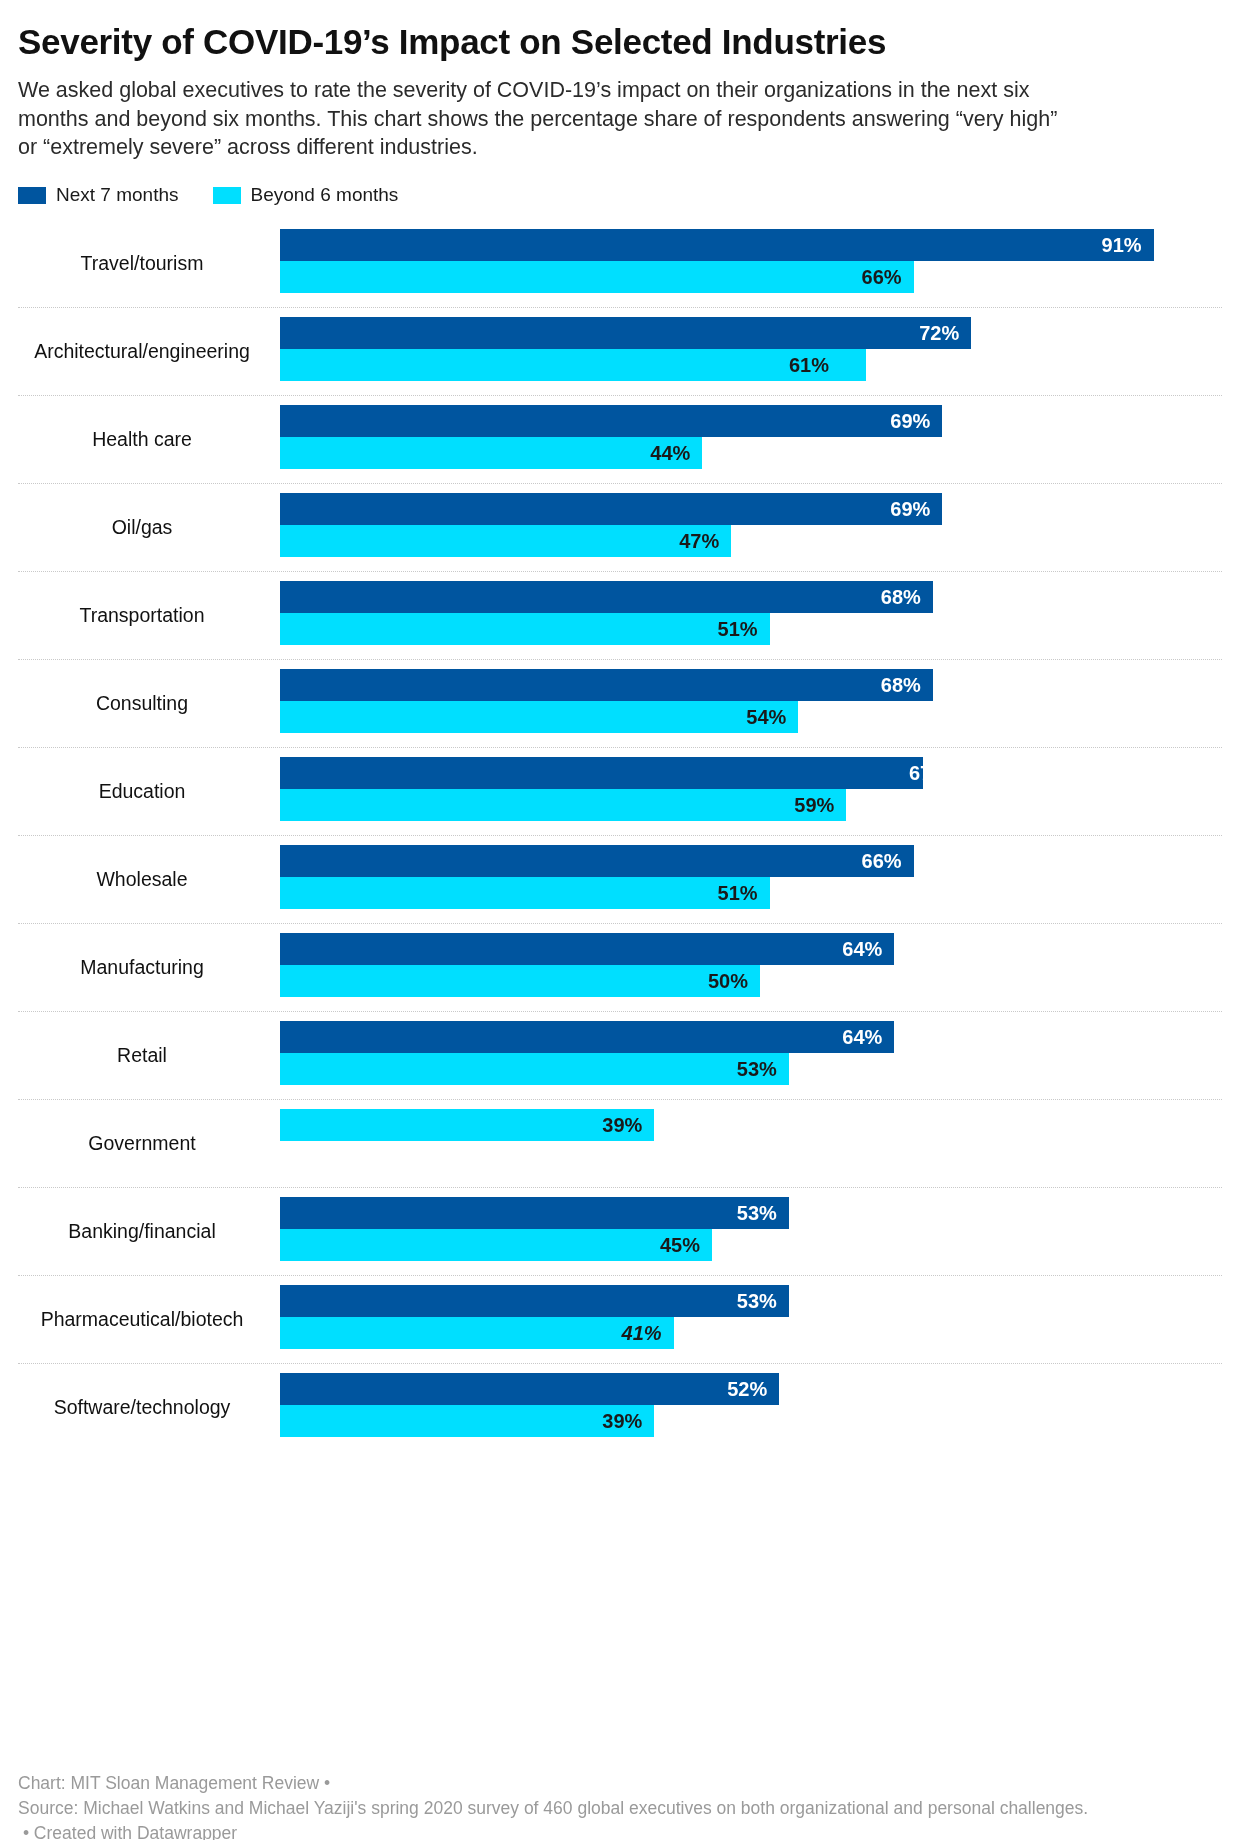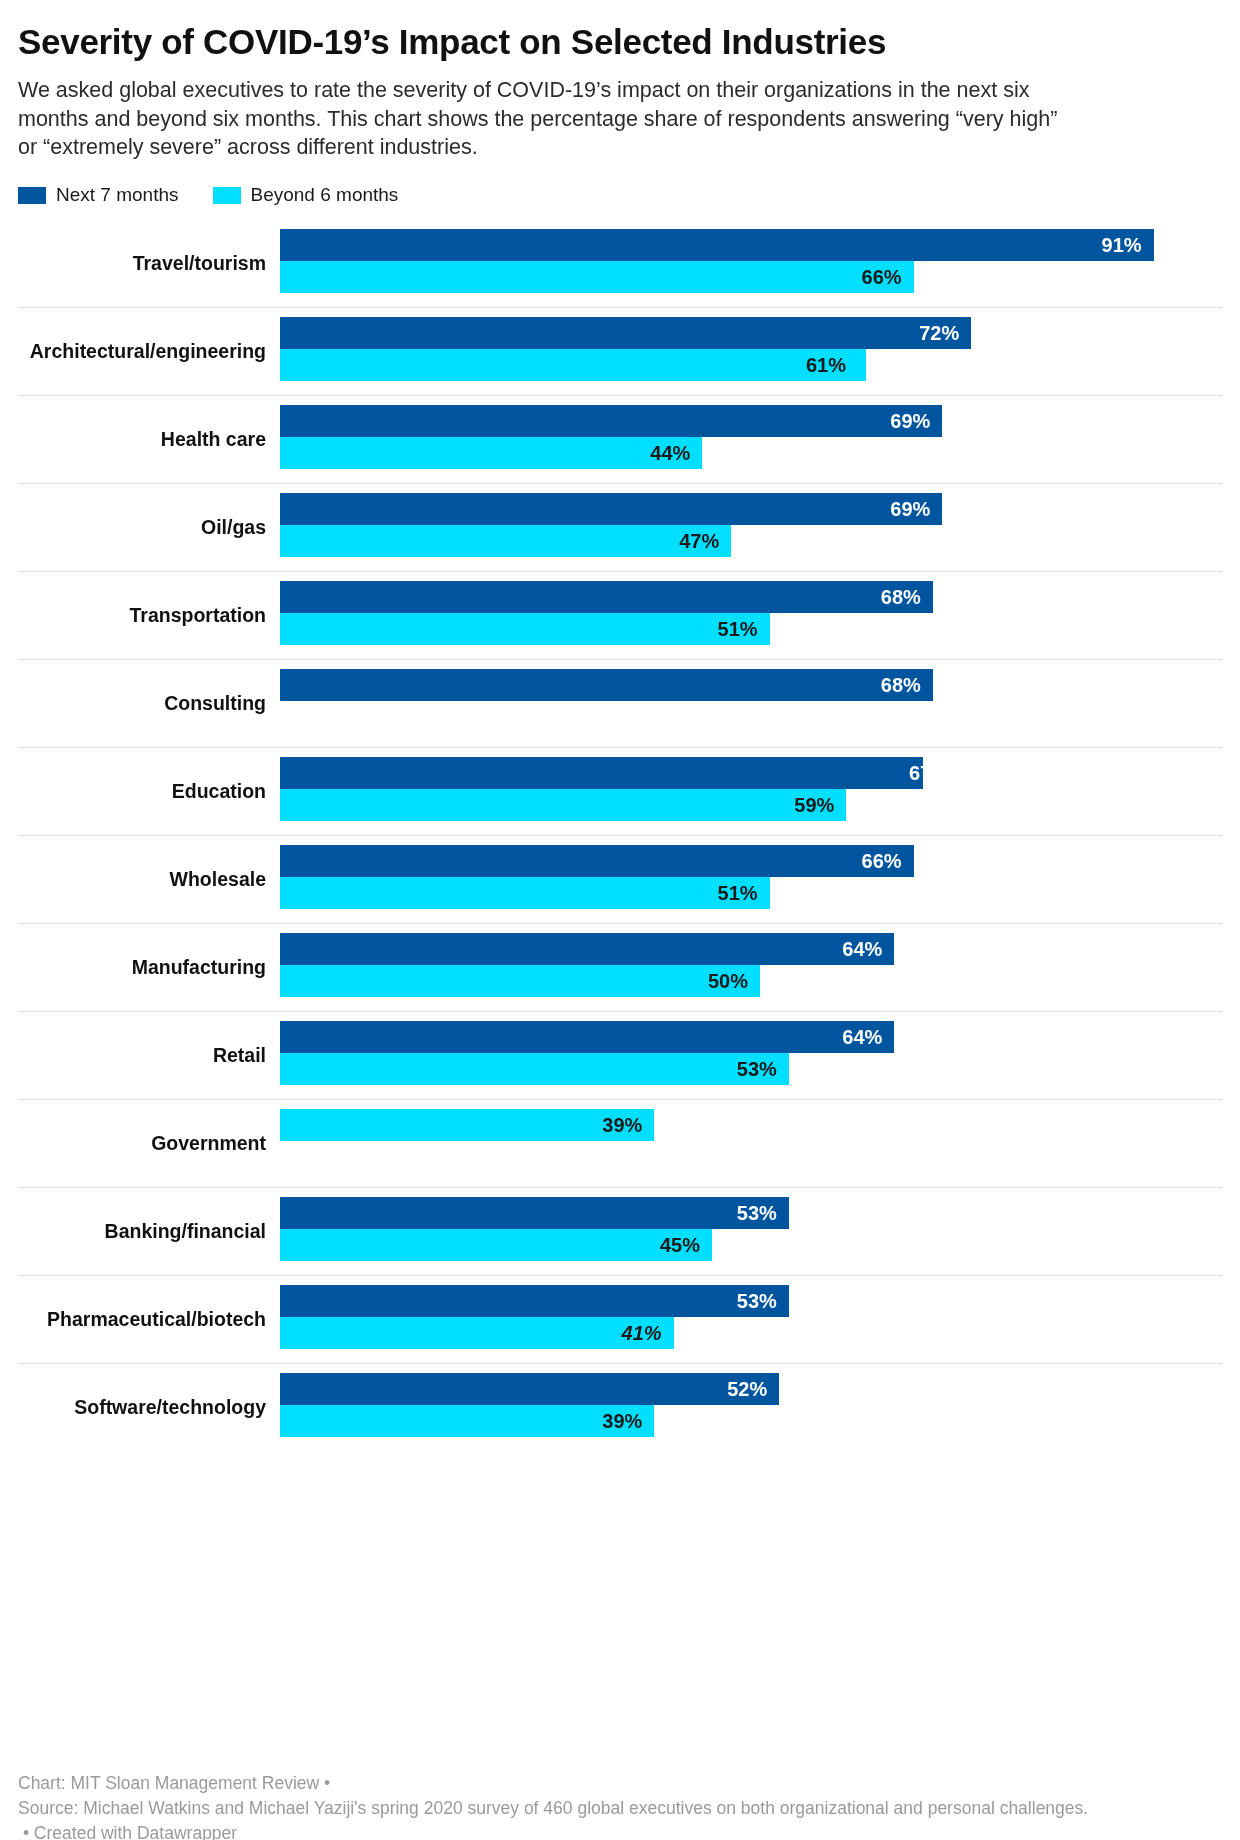--- a/index.html
+++ b/index.html
@@ -29,21 +29,21 @@
   .legend-label { font-size:19px; color:#1a1a1a; }
 
   
   .chart { position:relative; margin-top:14px; }
   .row { position:relative; height:87px; }
   .row + .row { border-top:1px dotted #c9c9c9; }
   .row-inner { position:relative; height:100%; }
   .cat-label {
     position:absolute; left:0; width:248px; top:50%;
     transform:translateY(-50%);
-    text-align:right; font-size:19.5px; font-weight:bold;
+    text-align:center; font-size:19.5px; font-weight:normal;
     color:#111111; line-height:1.1; white-space:nowrap;
   }
   .bars { position:absolute; left:262px; right:0; top:9px; }
   .bar { position:relative; height:32px; display:block; }
   .bar .bar-fill { position:absolute; left:0; top:0; bottom:0; }
   .bar-value {
     position:absolute; top:50%; transform:translateY(-50%);
     font-size:20px; font-weight:bold; white-space:nowrap;
   }
   .bar-a .bar-fill { background:#00559F; }
@@ -96,21 +96,21 @@
       <div class="row">
         <div class="row-inner">
           <div class="cat-label">Architectural/engineering</div>
           <div class="bars">
             <div class="bar bar-a">
               <div class="bar-fill" style="width: 691.2px; background: rgb(0, 85, 159);"></div>
               <span class="bar-value" style="left: 679.2px; transform: translate(-100%, -50%);">72%</span>
             </div>
             <div class="bar bar-b">
               <div class="bar-fill" style="width: 585.6px; background: rgb(0, 223, 255);"></div>
-              <span class="bar-value" style="left: 566px; transform: translate(-100%, -50%);">61%</span>
+              <span class="bar-value" style="left: 549px; transform: translate(-100%, -50%);">61%</span>
             </div>
           </div>
         </div>
       </div>
       <div class="row">
         <div class="row-inner">
           <div class="cat-label">Health care</div>
           <div class="bars">
             <div class="bar bar-a">
               <div class="bar-fill" style="width: 662.4px; background: rgb(0, 85, 159);"></div>
@@ -153,20 +153,24 @@
           </div>
         </div>
       </div>
       <div class="row">
         <div class="row-inner">
           <div class="cat-label">Consulting</div>
           <div class="bars">
             <div class="bar bar-a">
               <div class="bar-fill" style="width: 652.8px; background: rgb(0, 85, 159);"></div>
               <span class="bar-value" style="left: 640.8px; transform: translate(-100%, -50%);">68%</span>
+            </div>
+            <div class="bar bar-b">
+              <div class="bar-fill" style="width: 518.4px; background: rgb(0, 223, 255);"></div>
+              <span class="bar-value" style="left: 506.4px; transform: translate(-100%, -50%);">54%</span>
             </div>
           </div>
         </div>
       </div>
       <div class="row">
         <div class="row-inner">
           <div class="cat-label">Education</div>
           <div class="bars">
             <div class="bar bar-a">
               <div class="bar-fill" style="width: 643.2px; background: rgb(0, 85, 159);"></div>

